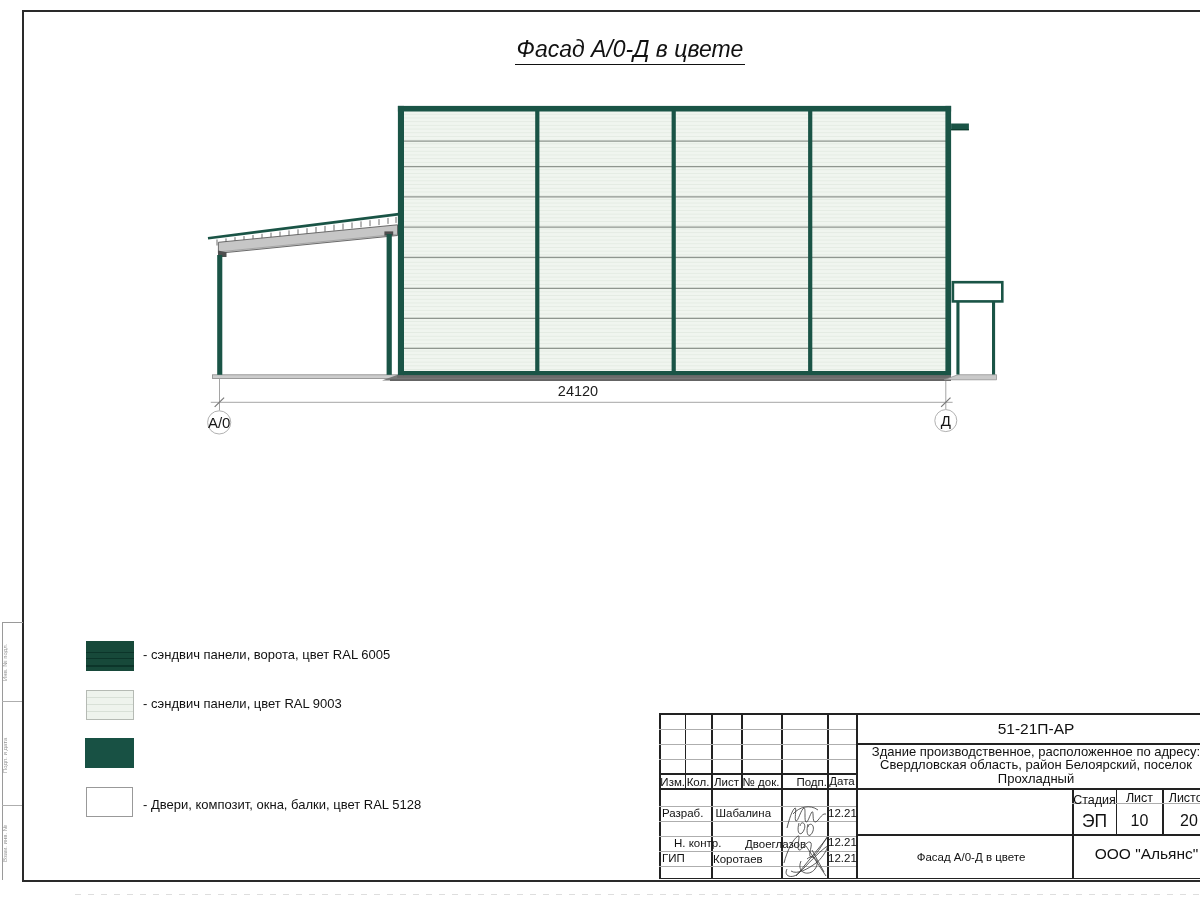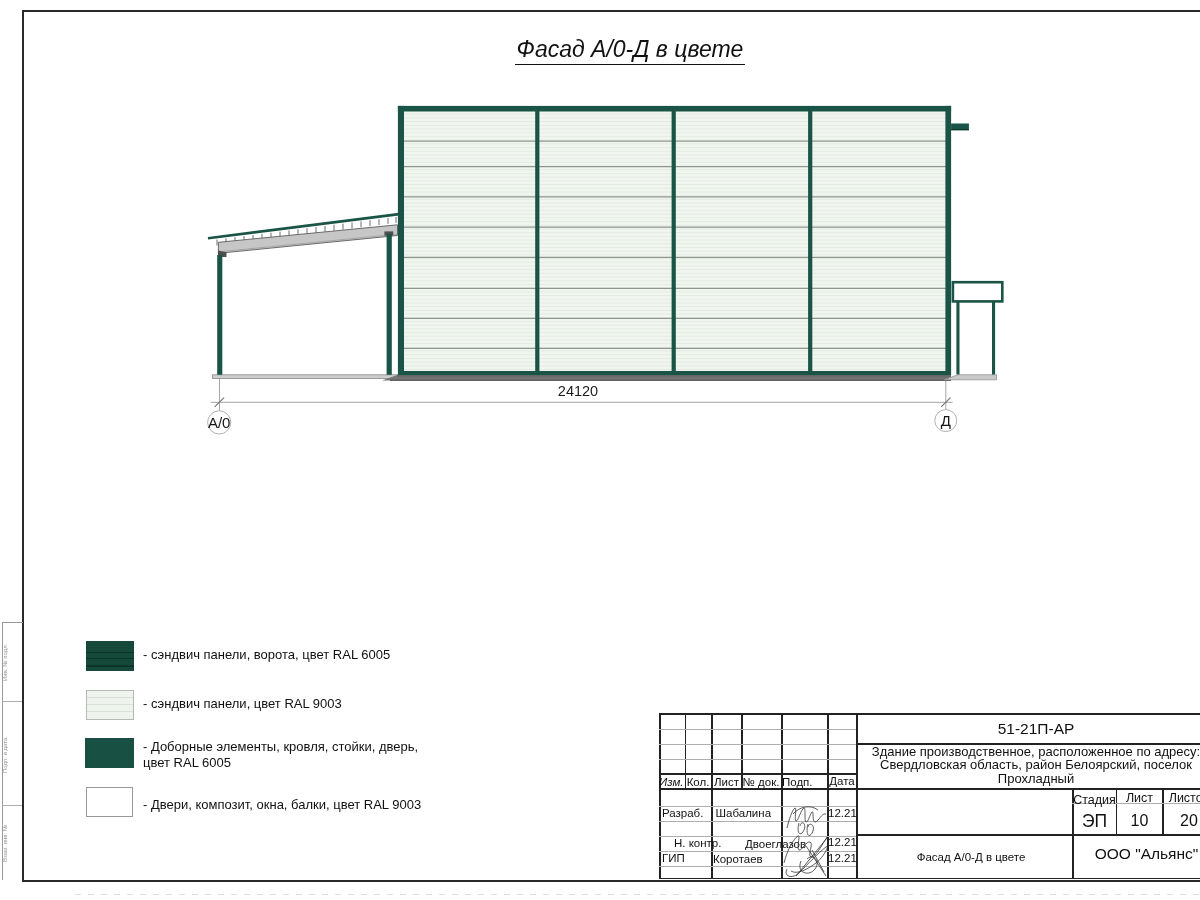--- a/index.html
+++ b/index.html
@@ -175,25 +175,24 @@
   <div class="abs" style="left:86px;top:59.5px;width:48px;height:30px;background:#eef3ed;border:1px solid #b5bab4;box-sizing:border-box;">
     <div class="abs" style="left:0;top:6px;width:46px;height:1px;background:#d8e0d7;"></div>
     <div class="abs" style="left:0;top:13px;width:46px;height:1px;background:#d8e0d7;"></div>
     <div class="abs" style="left:0;top:20px;width:46px;height:1px;background:#d8e0d7;"></div>
   </div>
 
   <div class="abs" style="left:143px;top:66px;font-size:13px;">- сэндвич панели, цвет RAL 9003</div>
 
   <div class="abs" style="left:85px;top:108px;width:49px;height:30px;background:#185144;"></div>
 
-  <div class="abs" style="left:143px;top:108.5px;font-size:13px;line-height:16.5px;">- Доборные элементы, кровля, стойки, дверь,<br>цвет RAL 6005</div>
 
   <div class="abs" style="left:86px;top:157px;width:47px;height:30px;background:#fff;border:1px solid #999;box-sizing:border-box;"></div>
 
-  <div class="abs" style="left:143px;top:166.5px;font-size:13px;">- Двери, композит, окна, балки, цвет RAL 9003</div>
+  <div class="abs" style="left:143px;top:166.5px;font-size:13px;">- Двери, композит, окна, балки, цвет RAL 5128</div>
 </div>
 
 <div class="abs" style="left:659px;top:713px;width:541px;height:168px;font-size:11.5px;">
 
   <div class="ln" style="left:0;top:0;width:560px;height:1.8px;"></div>
   <div class="ln" style="left:0;top:164.6px;width:560px;height:1.8px;"></div>
   <div class="ln" style="left:0;top:0;width:1.8px;height:166.4px;"></div>
   <div class="ln" style="left:25.5px;top:0;width:1.8px;height:77px;"></div>
   <div class="ln" style="left:52px;top:0;width:1.8px;height:166.4px;"></div>
   <div class="ln" style="left:82px;top:0;width:1.8px;height:77px;"></div>
@@ -211,25 +210,25 @@
   <div class="tln" style="left:0;top:16px;width:197px;height:1px;"></div>
   <div class="tln" style="left:0;top:31px;width:197px;height:1px;"></div>
   <div class="tln" style="left:0;top:46px;width:197px;height:1px;"></div>
   <div class="tln" style="left:0;top:92.5px;width:197px;height:1px;"></div>
   <div class="tln" style="left:0;top:107.5px;width:197px;height:1px;"></div>
   <div class="tln" style="left:0;top:122.5px;width:197px;height:1px;"></div>
   <div class="tln" style="left:0;top:137.5px;width:197px;height:1px;"></div>
   <div class="tln" style="left:0;top:152.5px;width:197px;height:1px;"></div>
   <div class="tln" style="left:413px;top:89.8px;width:147px;height:1px;"></div>
 
-  <div class="abs" style="left:0px;top:62.5px;width:26px;text-align:left;font-size:11.5px;font-style:italic;">Изм.</div>
+  <div class="abs" style="left:0px;top:62.5px;width:26px;text-align:right;font-size:11.5px;">Изм.</div>
   <div class="abs" style="left:26px;top:62.5px;width:26px;text-align:center;font-size:11.5px;">Кол.</div>
   <div class="abs" style="left:53px;top:62.5px;width:29px;text-align:center;font-size:11.5px;">Лист</div>
   <div class="abs" style="left:82px;top:62.5px;width:40px;text-align:center;font-size:11.5px;">№ док.</div>
-  <div class="abs" style="left:123px;top:62.5px;width:45px;text-align:left;font-size:11.5px;">Подп.</div>
+  <div class="abs" style="left:123px;top:62.5px;width:45px;text-align:right;font-size:11.5px;">Подп.</div>
   <div class="abs" style="left:169px;top:61.5px;width:28px;text-align:center;font-size:11.5px;">Дата</div>
 
   <div class="abs" style="left:3px;top:93.5px;">Разраб.</div>
   <div class="abs" style="left:56.5px;top:94px;">Шабалина</div>
   <div class="abs" style="left:169px;top:94px;width:28px;text-align:center;">12.21</div>
   <div class="abs" style="left:3px;top:124px;padding-left:12px;">Н. контр.</div>
   <div class="abs" style="left:54px;top:124.5px;margin-left:32px;">Двоеглазов</div>
   <div class="abs" style="left:169px;top:123px;width:28px;text-align:center;">12.21</div>
   <div class="abs" style="left:3px;top:139px;">ГИП</div>
   <div class="abs" style="left:54px;top:139.5px;">Коротаев</div>

